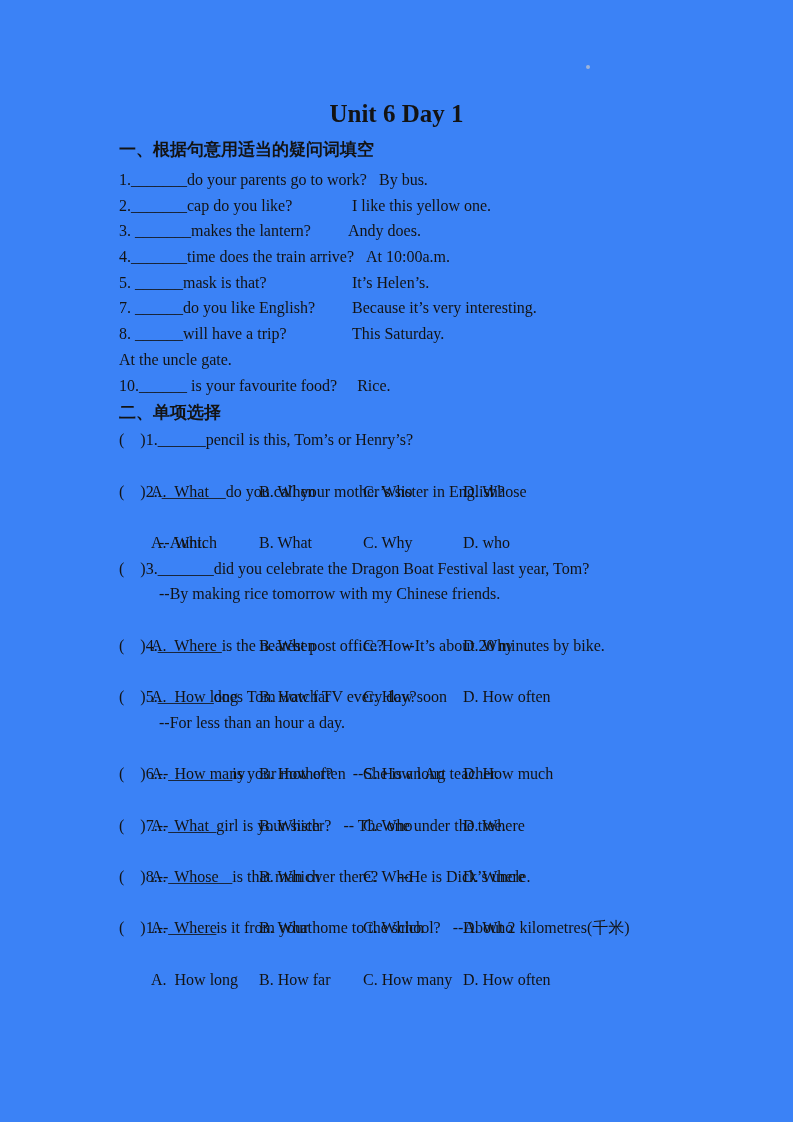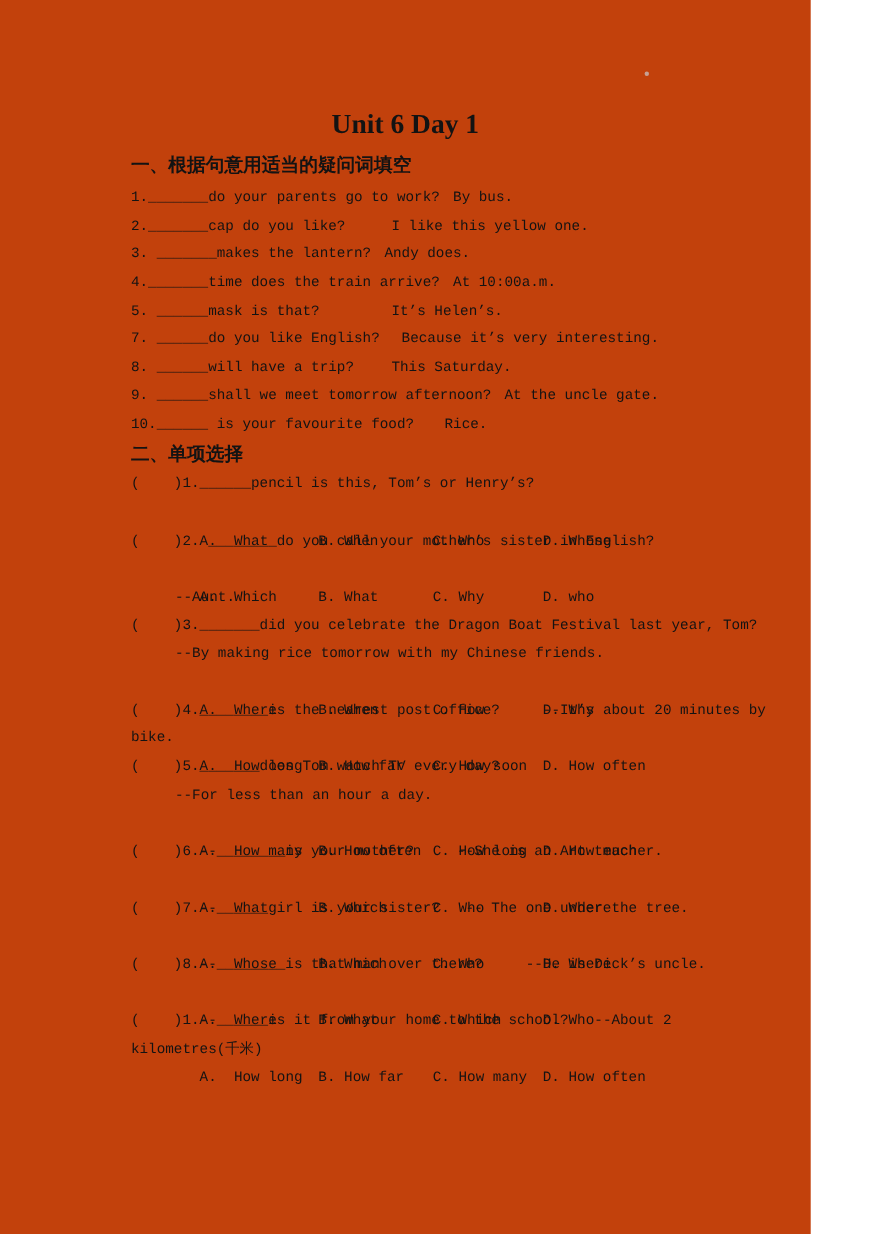--- a/index.html
+++ b/index.html
@@ -4,22 +4,22 @@
 <style>
   * { margin: 0; padding: 0; box-sizing: border-box; }
   html, body { background: #ffffff; }
   body {
     width: 793px; height: 1122px;
     font-family: "Liberation Serif", "DejaVu Serif", serif;
     color: #131313;
   }
   .page {
     position: relative;
-    width: 737px; height: 1122px;
-    background: #c2410c;
+    width: 793px; height: 1122px;
+    background: #3b82f6;
     overflow: hidden;
   }
   .corner-mark {
     position: absolute;
     left: 586px; top: 65px;
     width: 4px; height: 4px;
     border-radius: 50%;
     background: #c9c9cd;
     opacity: 0.7;
   }
@@ -41,23 +41,22 @@
     line-height: 25px;
     font-family: "Liberation Sans", "DejaVu Sans", sans-serif;
     white-space: pre-wrap;
   }
   .sec-heading.second { margin-top: 2px; }
   .s1 { margin-top: 5px; }
   .s2 { margin-top: 2px; }
   .row {
     height: 25.7px;
     line-height: 25.7px;
-    font-size: 13px;
+    font-size: 16px;
     white-space: pre-wrap;
-    font-family: Liberation Mono, monospace;
   }
   .s1 .row { display: flex; }
   .q {
     min-width: 229px;
     padding-right: 12px;
     white-space: pre-wrap;
   }
   .a { white-space: pre-wrap; }
   .cont { padding-left: 40px; }
   .opts span { display: inline-block; white-space: pre-wrap; vertical-align: top; }
@@ -93,21 +92,21 @@
       <div class="row">
         <span class="q">5. ______mask is that?</span><span class="a"> It’s Helen’s.</span>
       </div>
       <div class="row">
         <span class="q">7. ______do you like English?</span><span class="a"> Because it’s very interesting.</span>
       </div>
       <div class="row">
         <span class="q">8. ______will have a trip?</span><span class="a"> This Saturday.</span>
       </div>
       <div class="row">
-        <span class="q">9. ______shall we meet tomorrow afternoon?</span><span class="a">At the uncle gate.</span>
+        <span class="a">At the uncle gate.</span>
       </div>
       <div class="row">
         <span class="q">10.______ is your favourite food?</span><span class="a">  Rice.</span>
       </div>
     </div>
 
     <div class="sec-heading second">二、单项选择</div>
 
     <div class="s2">
 

